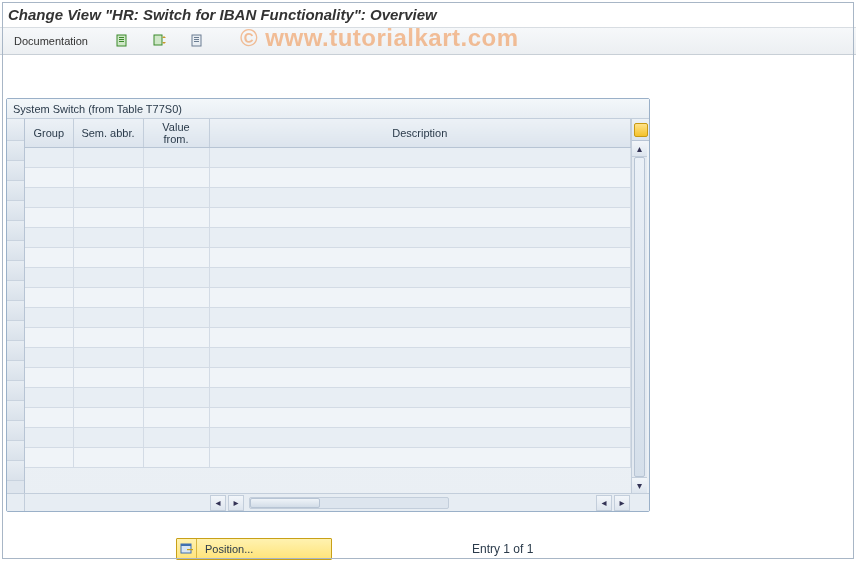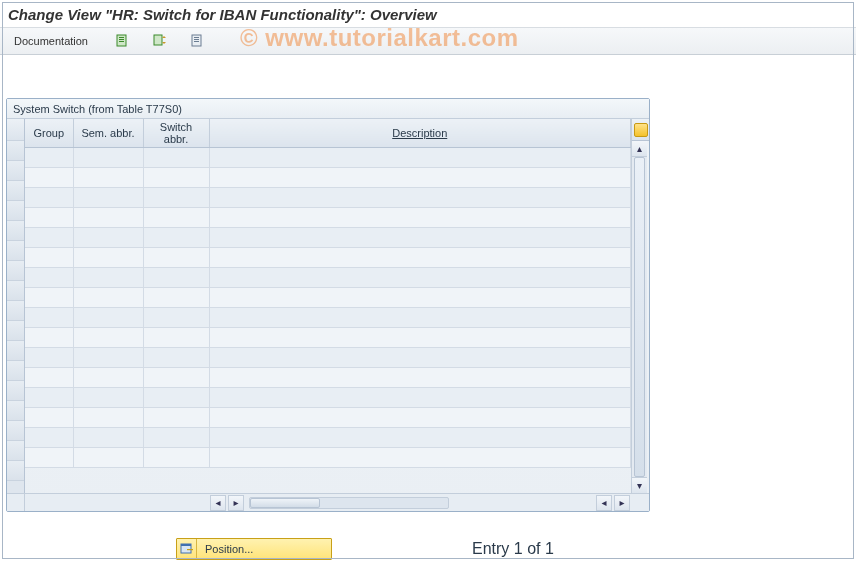--- a/index.html
+++ b/index.html
@@ -121,21 +121,21 @@
       background: #f0f4f8;
       color: #1b2a3a;
       font-size: 11px;
       white-space: nowrap;
       overflow: hidden;
     }
     table.data tr.stripe td { background: #e8eef4; }
     .col-group { width: 48px; }
     .col-sem   { width: 70px; }
     .col-val   { width: 66px; }
-    .col-desc  { width: auto; text-decoration: underline; }
+    .col-desc  { width: auto; }
     .conf-icon {
       width: 14px; height: 14px;
       display:inline-block;
       background: linear-gradient(#ffe28a,#f4c22b);
       border:1px solid #c89a14;
       border-radius:2px;
       position:relative;
     }
 
     .val-input {
@@ -202,21 +202,21 @@
       cursor:pointer;
       width: 156px;
     }
     .position-btn .pico {
       width:20px;height:20px;display:flex;align-items:center;justify-content:center;
       border-right:1px solid #d7b642;
     }
     .position-btn .plabel {
       flex:1; font-size:11px; color:#2a3a4a; padding:0 8px;
     }
-    .entry-text { color:#2a3a4a; font-size:16px; }
+    .entry-text { color:#2a3a4a; font-size:12px; }
 
     .outer-border {
       position:absolute;
       left:2px; right:2px; top:2px; bottom:2px;
       border:1px solid #a8b6c6;
       pointer-events:none;
     }
   </style>
 </head>
 <body>
@@ -282,21 +282,21 @@
           <colgroup>
             <col class="col-group">
               <col class="col-sem">
               <col class="col-val">
               <col class="col-desc">
           </colgroup>
           <thead>
             <tr>
               <th class="col-group">Group</th>
               <th class="col-sem">Sem. abbr.</th>
-              <th class="col-val">Switch abbr.</th>
+              <th class="col-val">Value from.</th>
               <th class="col-desc">Description</th>
             </tr>
           </thead>
           <tbody>
             <tr class="stripe">
                 <td></td>
                 <td></td>
                 <td></td>
                 <td></td>
               </tr>

